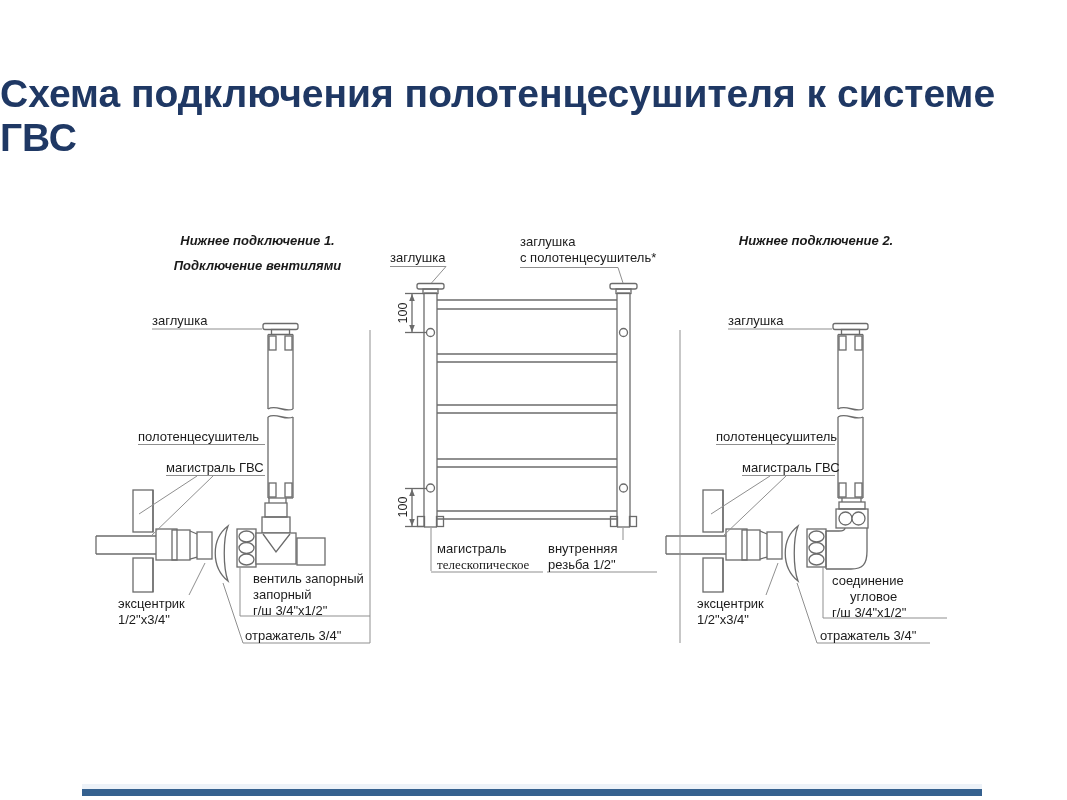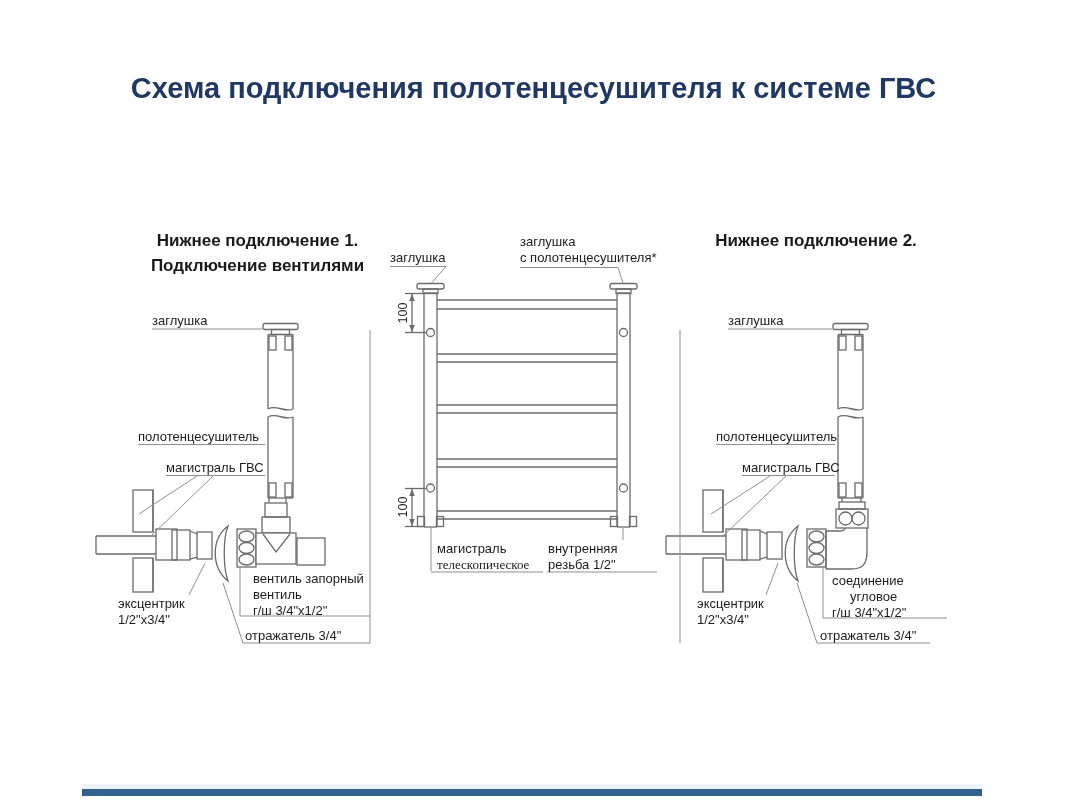--- a/index.html
+++ b/index.html
@@ -1,20 +1,20 @@
 <!DOCTYPE html>
 <html><head>
 <meta charset="utf-8">
 <style>
   html,body{margin:0;padding:0;}
   body{width:1067px;height:800px;position:relative;background:#ffffff;overflow:hidden;
        font-family:"Liberation Sans","DejaVu Sans",sans-serif;}
-  .title{position:absolute;top:72px;left:0;width:1067px;text-align:center;
-         font-size:29px;font-weight:bold;color:#1f3864;letter-spacing:0px;}
-  .hdr{position:absolute;text-align:center;font-size:17px;font-weight:bold;color:#1a1a1a;}
+  .title{position:absolute;top:72px;left:0;width:1067px;text-align:left;
+         font-size:39px;font-weight:bold;color:#1f3864;letter-spacing:0px;}
+  .hdr{position:absolute;text-align:center;font-size:13px;font-weight:bold;color:#1a1a1a;font-style:italic;}
   .hdr div{height:25px;line-height:25px;}
   .lbl{position:absolute;font-size:13px;color:#1c1c1c;white-space:nowrap;line-height:15px;}
   .dim{position:absolute;width:34px;height:34px;display:flex;align-items:center;justify-content:center;
        transform:rotate(-90deg);font-size:12.5px;color:#1c1c1c;}
   svg{position:absolute;left:0;top:0;}
   svg line,svg path,svg rect,svg ellipse,svg circle{stroke:#6b6b6b;fill:none;stroke-width:1.3;}
   svg .ld{stroke:#8f8f8f;stroke-width:1;}
   svg .arr{fill:#6b6b6b;stroke:none;}
   svg .wh{fill:#ffffff;}
   .bar-light{position:absolute;left:82px;top:784px;width:900px;height:5px;background:#edf2f8;}
@@ -257,35 +257,35 @@
     <line class="ld" x1="766" y1="595" x2="778" y2="563"></line>
     <path class="ld" d="M823,567 L823,618 L947,618"></path>
     <line class="ld" x1="680" y1="330" x2="680" y2="643"></line>
     <line class="ld" x1="817" y1="643" x2="930" y2="643"></line>
     <line class="ld" x1="817" y1="643" x2="797" y2="583"></line>
   </g>
 </svg>
 
 <span class="lbl" style="left:390px;top:250px;">заглушка</span>
 <span class="lbl" style="left:520px;top:234px;">заглушка</span>
-<span class="lbl" style="left:520px;top:250px;">с полотенцесушителя*</span>
+<span class="lbl" style="left:520px;top:250px;">с полотенцесушитель*</span>
 <div class="dim" style="left:386px;top:296px;">100</div>
 <div class="dim" style="left:386px;top:490px;">100</div>
 <span class="lbl" style="left:437px;top:541px;">магистраль</span>
 <span class="lbl" style="left:437px;top:557px;font-family:Liberation Serif, serif;">телескопическое</span>
 <span class="lbl" style="left:548px;top:541px;">внутренняя</span>
 <span class="lbl" style="left:548px;top:557px;">резьба 1/2"</span>
 
 <span class="lbl" style="left:152px;top:313px;">заглушка</span>
 <span class="lbl" style="left:138px;top:429px;">полотенцесушитель</span>
 <span class="lbl" style="left:166px;top:460px;">магистраль ГВС</span>
 <span class="lbl" style="left:118px;top:596px;">эксцентрик</span>
 <span class="lbl" style="left:118px;top:612px;">1/2"x3/4"</span>
 <span class="lbl" style="left:253px;top:571px;">вентиль запорный</span>
-<span class="lbl" style="left:253px;top:587px;">вентиль</span>
+<span class="lbl" style="left:253px;top:587px;">запорный</span>
 <span class="lbl" style="left:253px;top:603px;">г/ш 3/4"x1/2"</span>
 <span class="lbl" style="left:245px;top:628px;">отражатель 3/4"</span>
 
 <span class="lbl" style="left:728px;top:313px;">заглушка</span>
 <span class="lbl" style="left:716px;top:429px;">полотенцесушитель</span>
 <span class="lbl" style="left:742px;top:460px;">магистраль ГВС</span>
 <span class="lbl" style="left:697px;top:596px;">эксцентрик</span>
 <span class="lbl" style="left:697px;top:612px;">1/2"x3/4"</span>
 <span class="lbl" style="left:832px;top:573px;">соединение</span>
 <span class="lbl" style="left:832px;top:589px;margin-left:18px;">угловое</span>

